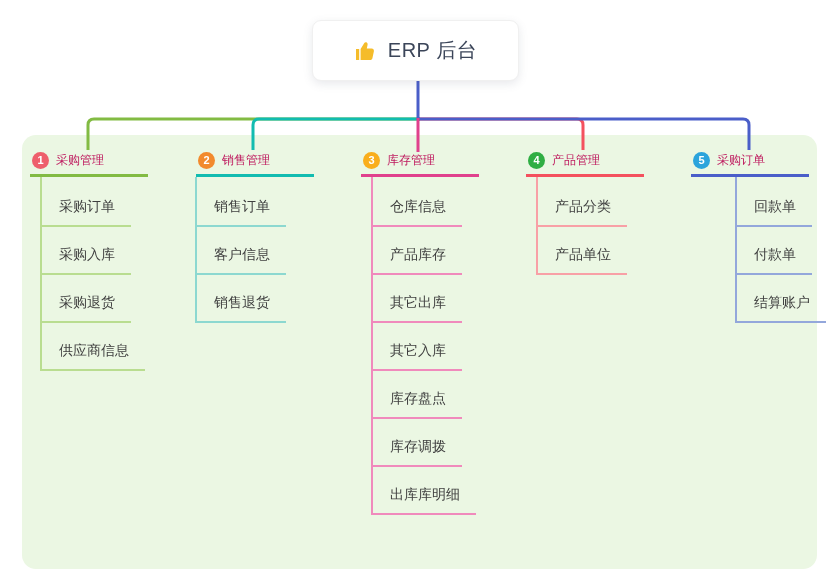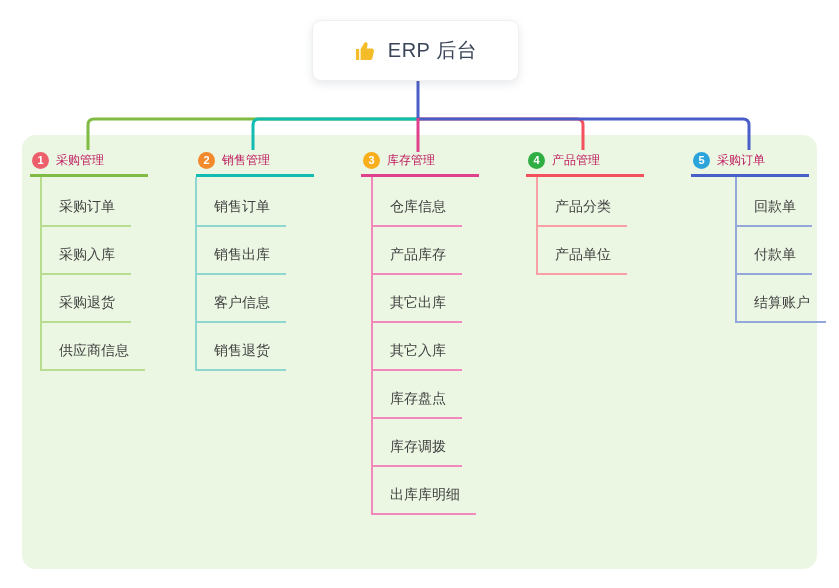--- a/index.html
+++ b/index.html
@@ -102,21 +102,20 @@
   </div>
 
   <div class="hdr b2h" style="--strong: #12bcb0;">
     <span class="badge" style="background: rgb(242, 138, 45);">
         <i style="font-style:normal">2</i>
       </span>
     <span class="lbl">销售管理</span>
   </div>
   <div class="items b2i" style="--light: #8cd8d0;">
     <div class="item">销售订单</div>
-    <div class="item">销售出库</div>
     <div class="item">客户信息</div>
     <div class="item">销售退货</div>
   </div>
 
   <div class="hdr b3h" style="--strong: #e0418d;">
     <span class="badge" style="background: rgb(249, 174, 28);">
         <i style="font-style:normal">3</i>
       </span>
     <span class="lbl">库存管理</span>
   </div>

